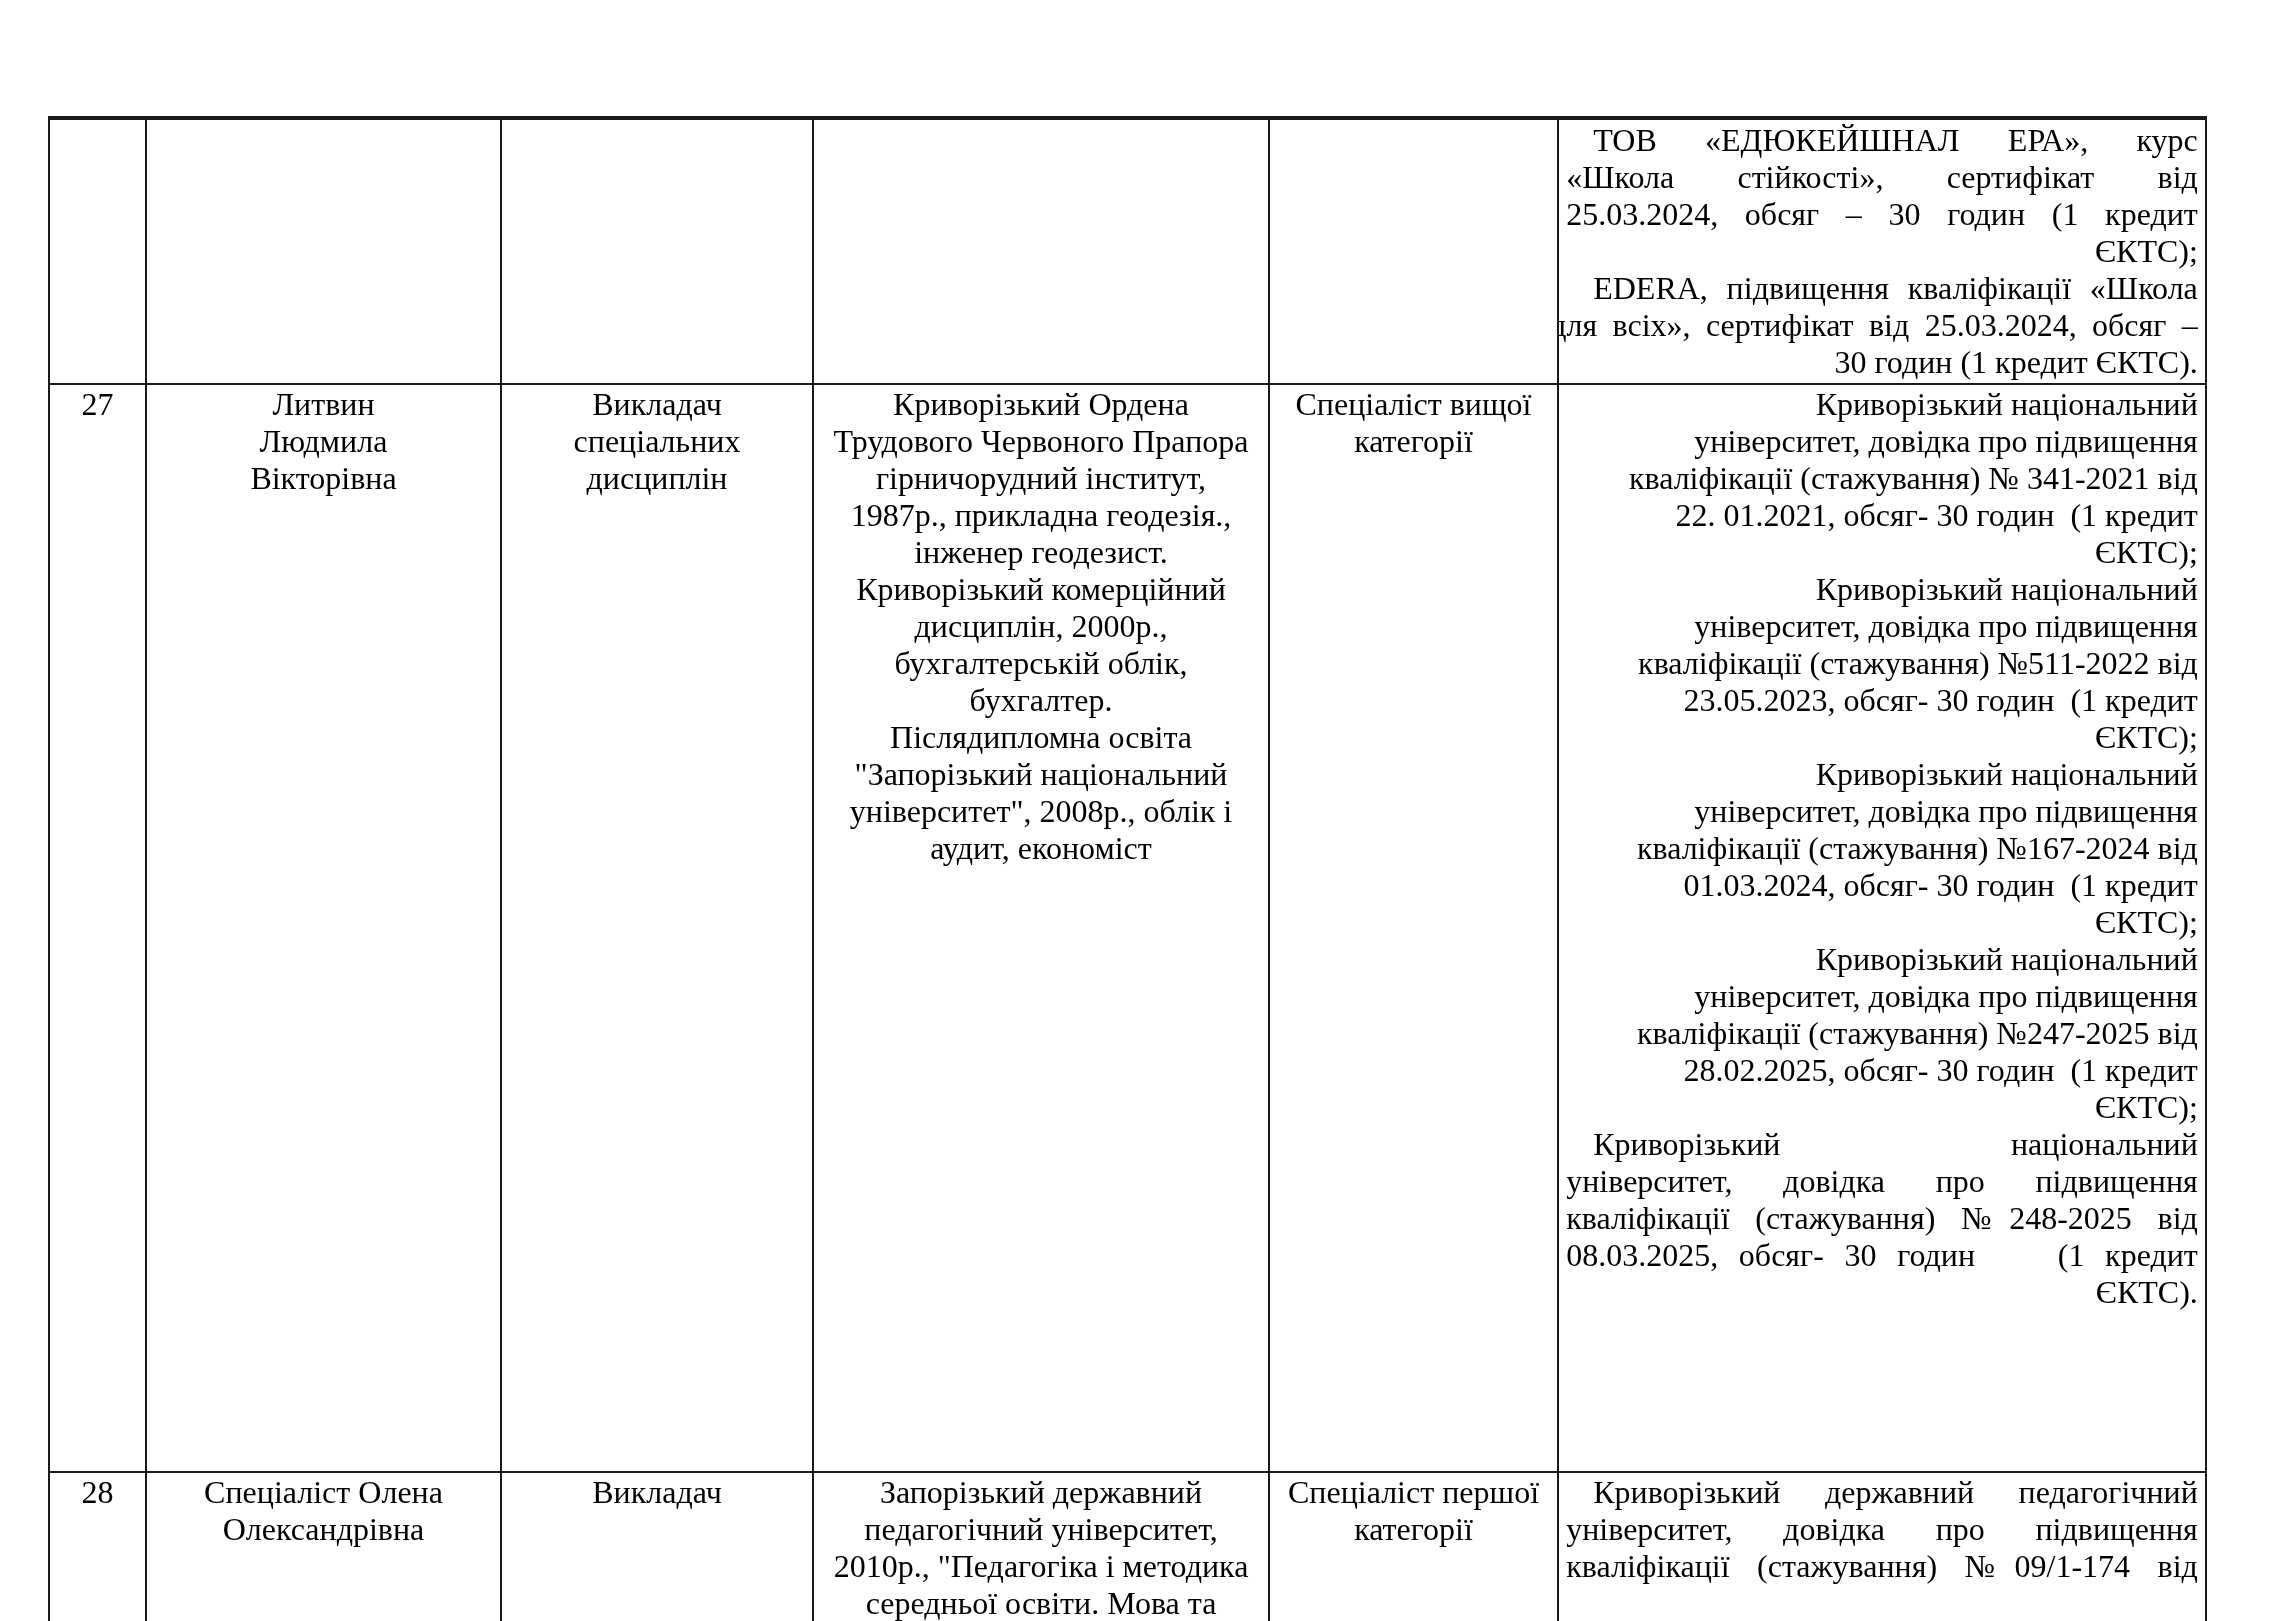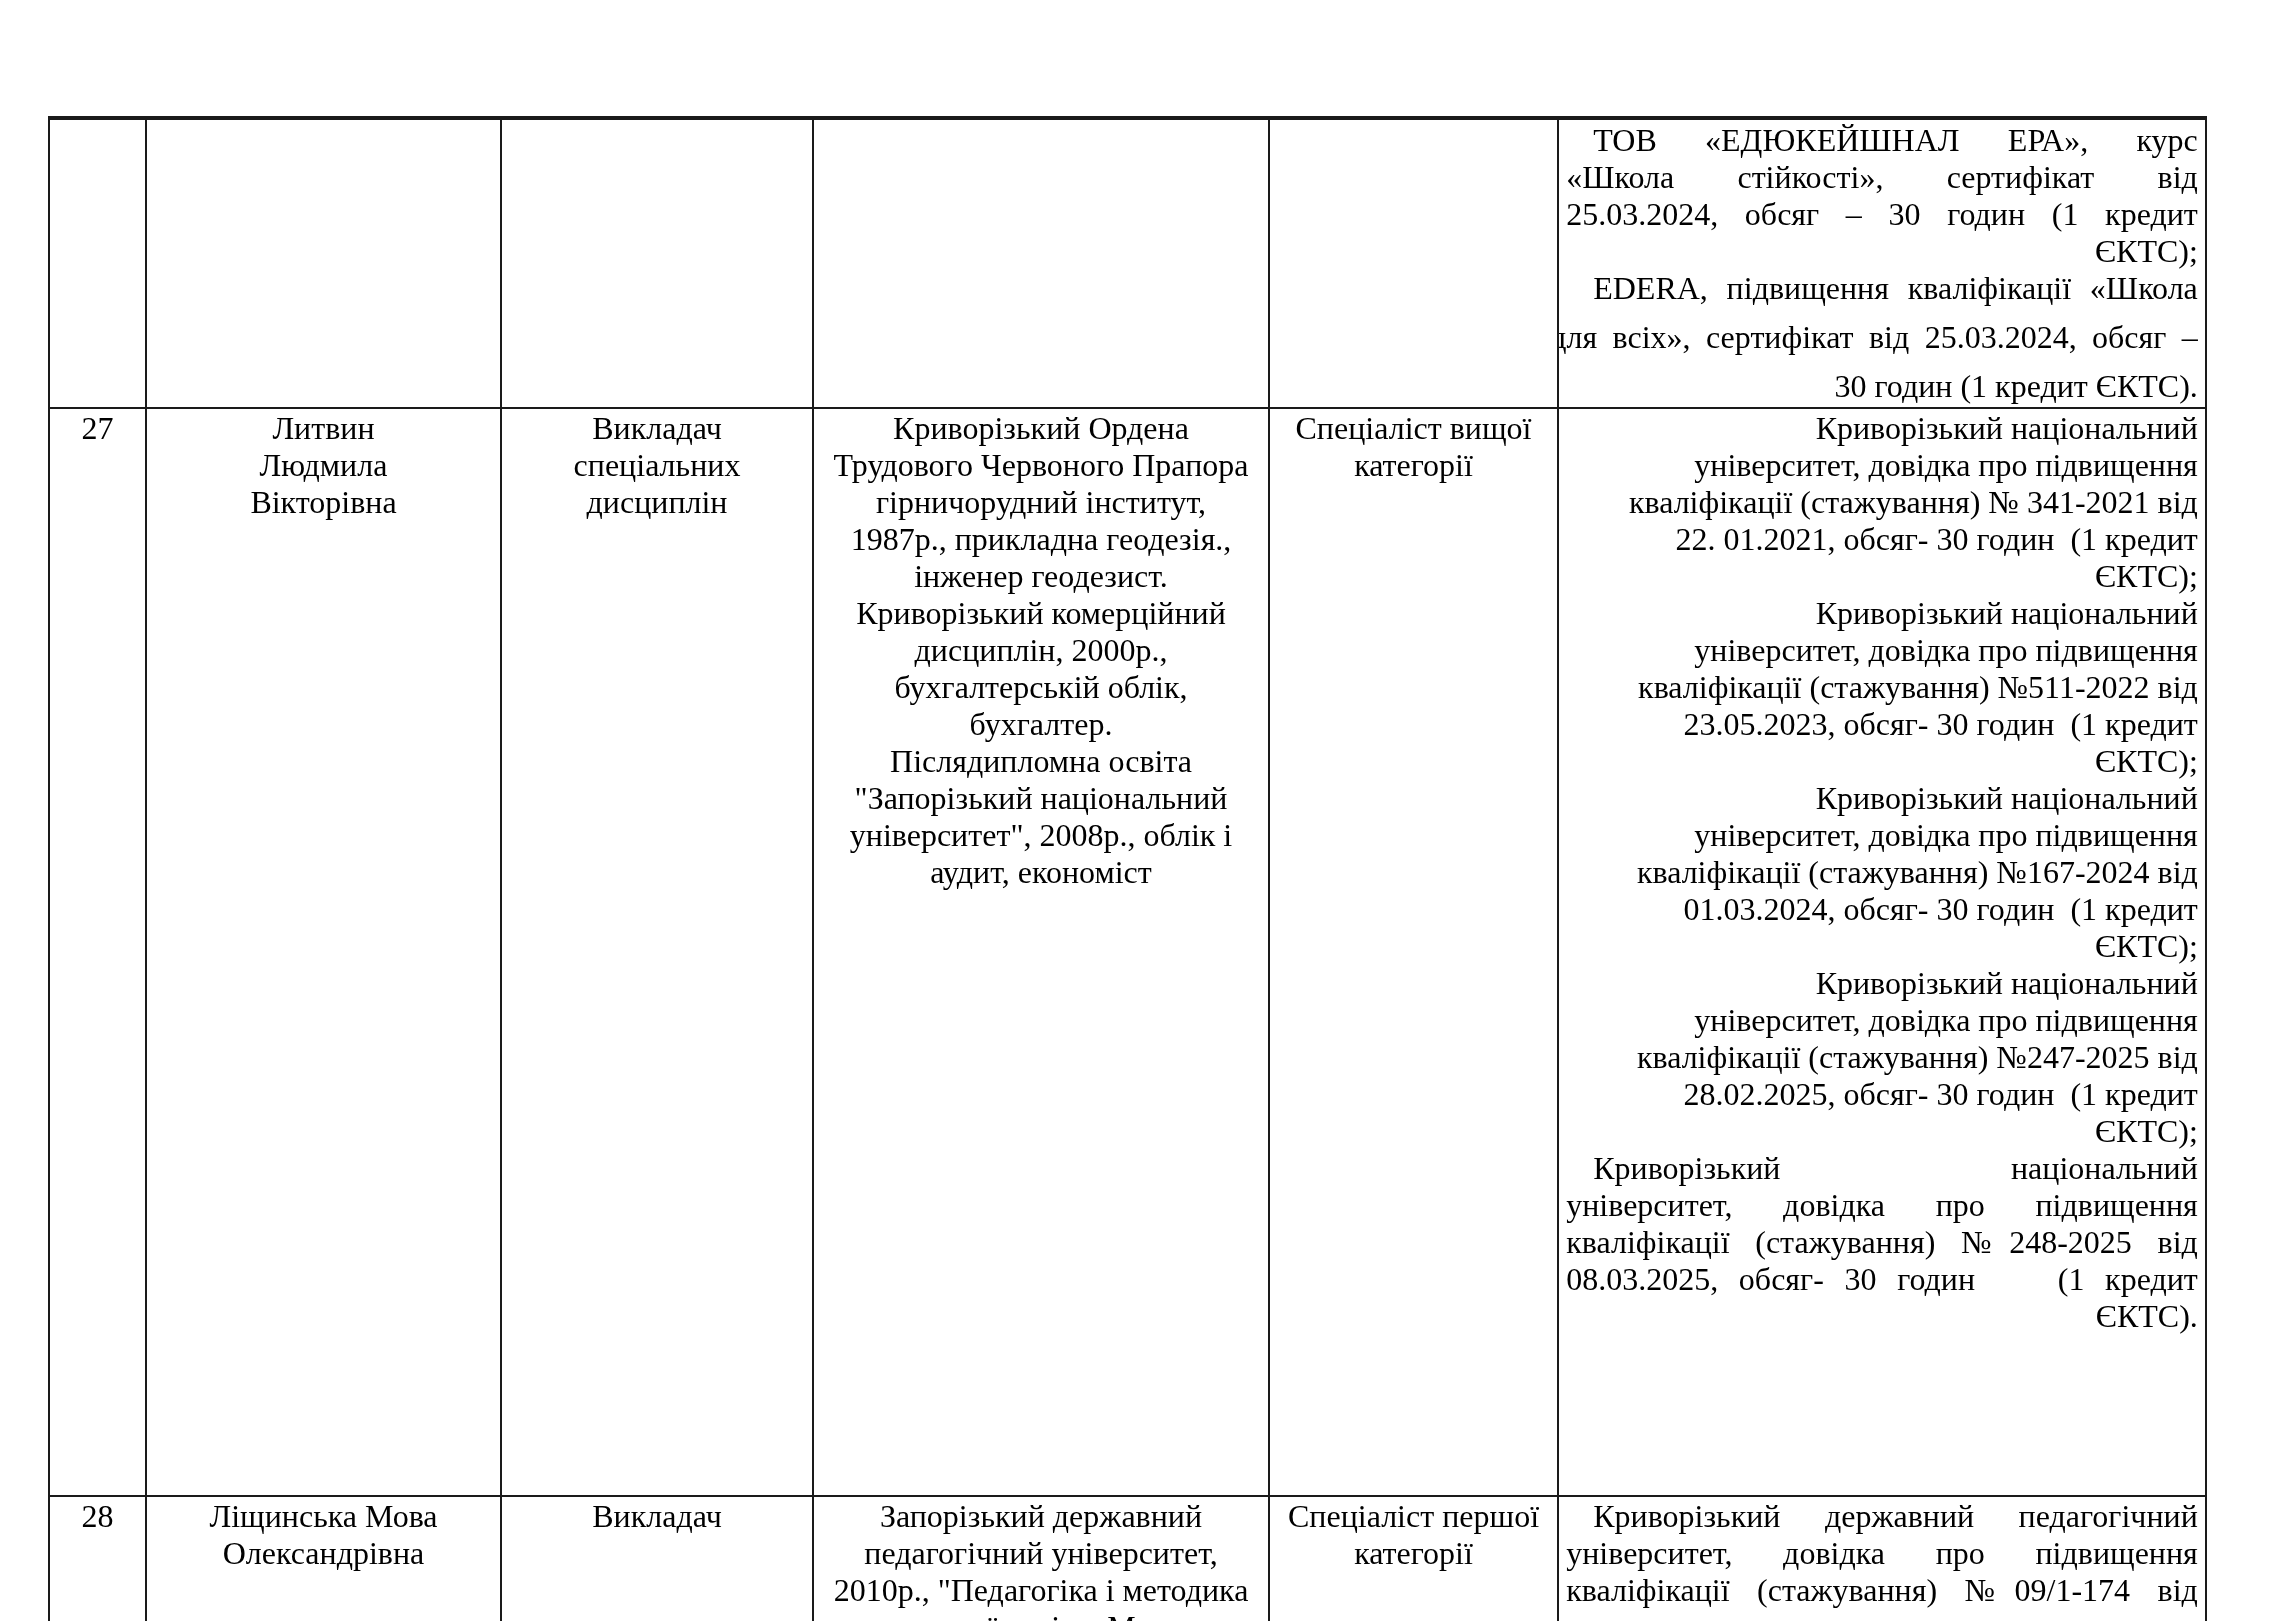--- a/index.html
+++ b/index.html
@@ -51,21 +51,21 @@
   .para { margin: 0; }
   .line {
     line-height: 37px;
     text-align: right;
   }
   .line.first { padding-left: 27px; }
   .line.jline {
     text-align: justify;
     text-align-last: justify;
   }
-  .line.hang { margin-left: -16px; margin-top: 12px; }
+  .line.hang { margin-left: -16px; }
   td.qual-cell { padding: 1.8px 7.2px 1.8px 7.2px; }
 </style>
 </head>
 <body>
 
 <div class="page">
   <table class="doc-table">
     <colgroup>
       <col style="width:97px">
       <col style="width:355px">
@@ -163,21 +163,21 @@
               <div class="line jline">08.03.2025, обсяг- 30 годин&nbsp; &nbsp; (1 кредит</div>
               <div class="line">ЄКТС).</div>
             </div>
           </td>
         </tr>
         <tr class="row-2">
           <td>
             <div class="cline">28</div>
           </td>
           <td>
-            <div class="cline">Ліщинська Мова</div>
+            <div class="cline">Спеціаліст Олена</div>
             <div class="cline">Олександрівна</div>
           </td>
           <td>
             <div class="cline">Викладач</div>
           </td>
           <td>
             <div class="cline">Запорізький державний</div>
             <div class="cline">педагогічний університет,</div>
             <div class="cline">2010р., "Педагогіка і методика</div>
             <div class="cline">середньої освіти. Мова та</div>

